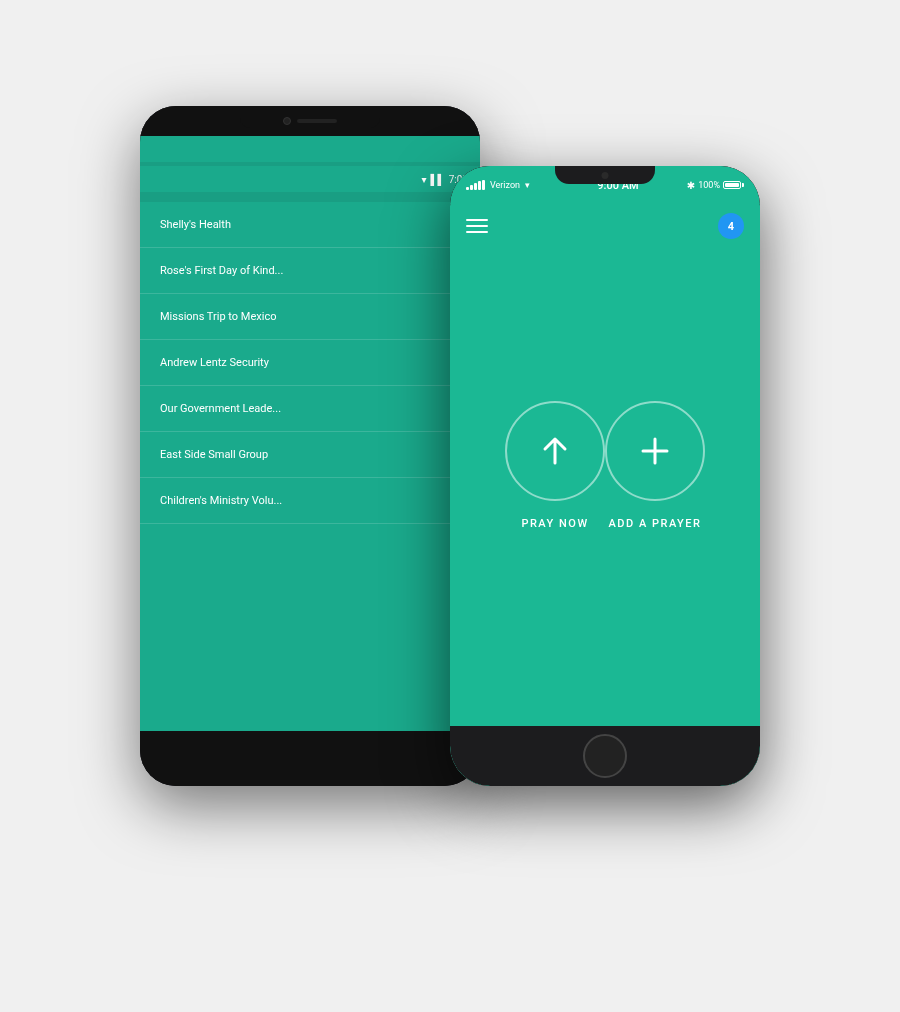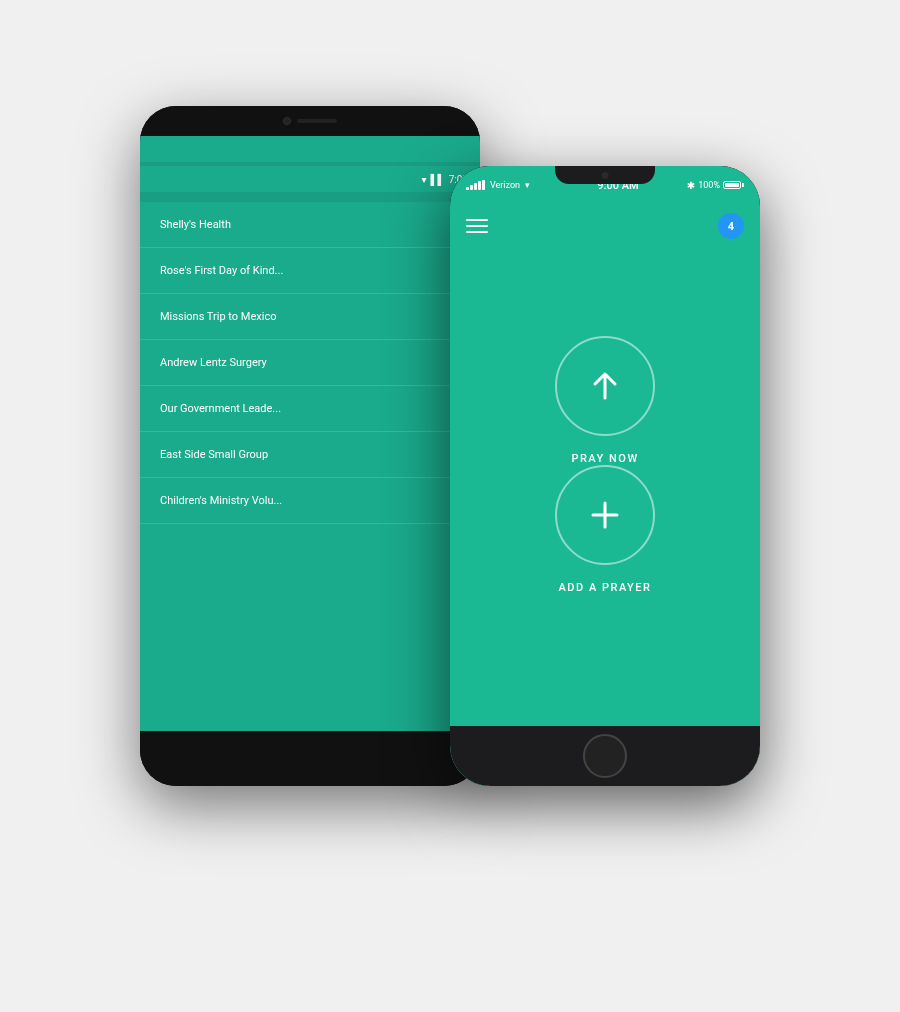--- a/index.html
+++ b/index.html
@@ -251,21 +251,21 @@
       background: #2a2a2a;
       border-radius: 50%;
       z-index: 21;
     }
 
     .iphone-content {
       position: absolute;
       top: 38px;
       left: 0; right: 0; bottom: 60px;
       display: flex;
-      flex-direction: column;
+      flex-direction: row;
       align-items: center;
       justify-content: center;
     }
 
     .iphone-header-bar {
       position: absolute;
       top: 38px;
       left: 0; right: 0;
       height: 44px;
       display: flex;
@@ -414,21 +414,21 @@
         <div class="prayer-item">
           <span>Shelly's Health</span>
         </div>
         <div class="prayer-item">
           <span>Rose's First Day of Kind...</span>
         </div>
         <div class="prayer-item">
           <span>Missions Trip to Mexico</span>
         </div>
         <div class="prayer-item">
-          <span>Andrew Lentz Surgery</span>
+          <span>Andrew Lentz Security</span>
         </div>
         <div class="prayer-item">
           <span>Our Government Leade...</span>
         </div>
         <div class="prayer-item">
           <span>East Side Small Group</span>
         </div>
         <div class="prayer-item">
           <span>Children's Ministry Volu...</span>
         </div>

